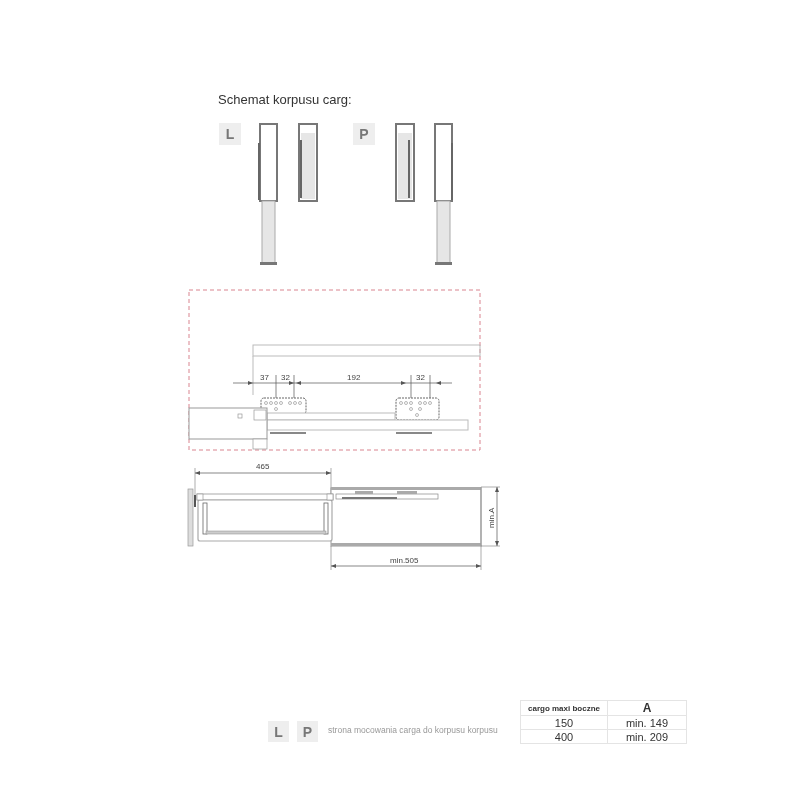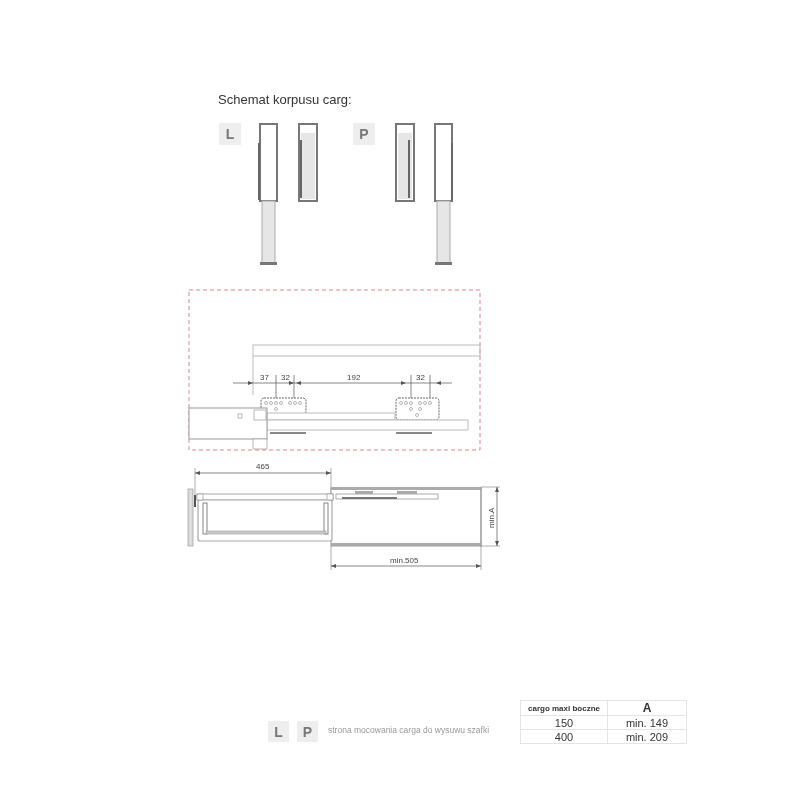--- a/index.html
+++ b/index.html
@@ -145,21 +145,21 @@
     <line x1="481" y1="546" x2="481" y2="570" stroke="#777" stroke-width="0.6"></line>
     <line x1="331" y1="566" x2="481" y2="566" stroke="#555" stroke-width="0.7"></line>
     <polygon points="331,566 336,564 336,568" fill="#555"></polygon>
     <polygon points="481,566 476,564 476,568" fill="#555"></polygon>
     <text class="dim-text" x="390" y="563">min.505</text>
   </g>
 </svg>
 
 <div class="abs side-badge" style="left:268px; top:721px; width:21px; height:21px;">L</div>
 <div class="abs side-badge" style="left:297px; top:721px; width:21px; height:21px;">P</div>
-<div class="abs legend-text">strona mocowania carga do wysuwu szafki</div>
+<div class="abs legend-text">strona mocowania carga do korpusu korpusu</div>
 
 <table class="spec">
   <thead>
     <tr>
       <th class="col1">cargo maxi boczne</th>
       <th class="col2">A</th>
     </tr>
   </thead>
   <tbody>
     <tr>

